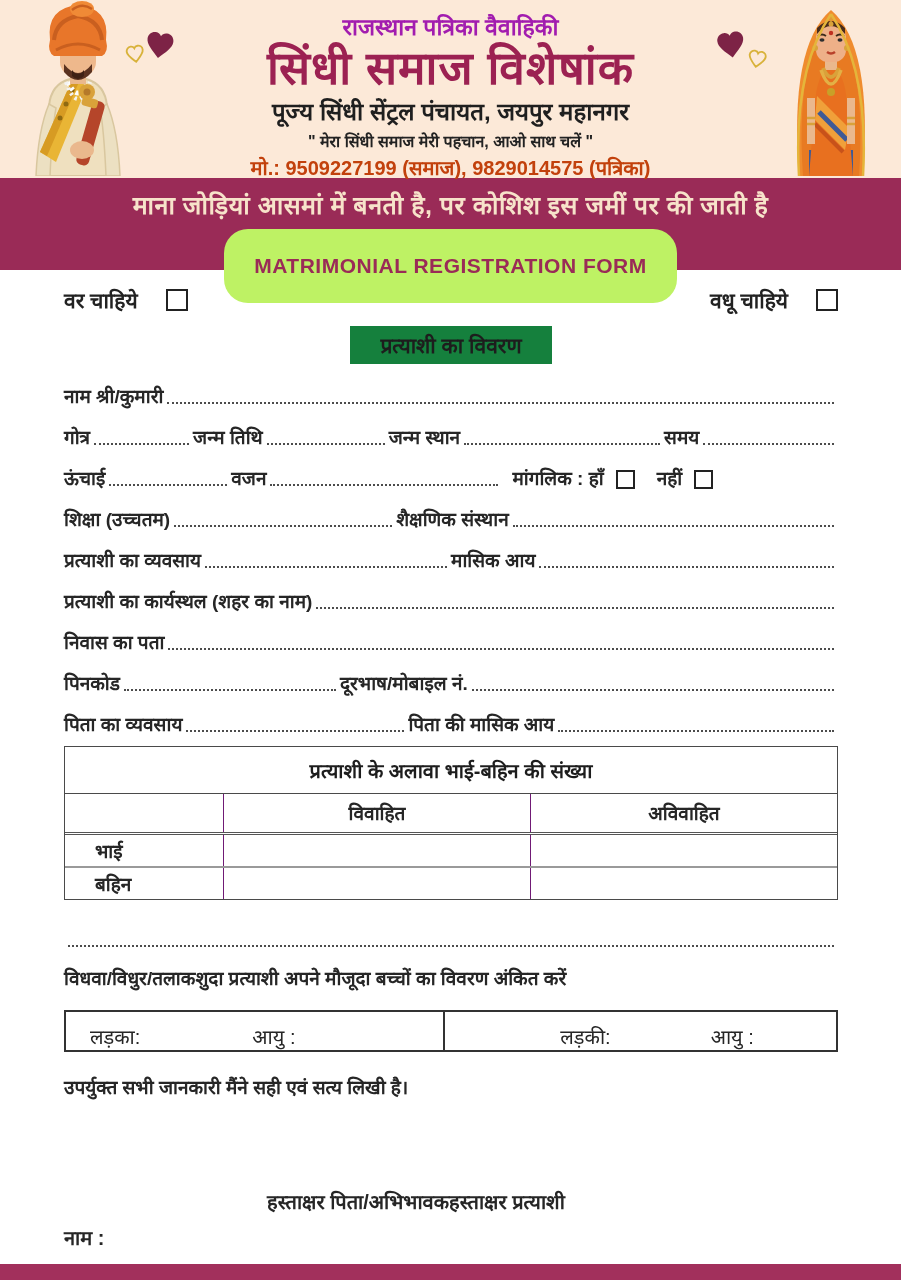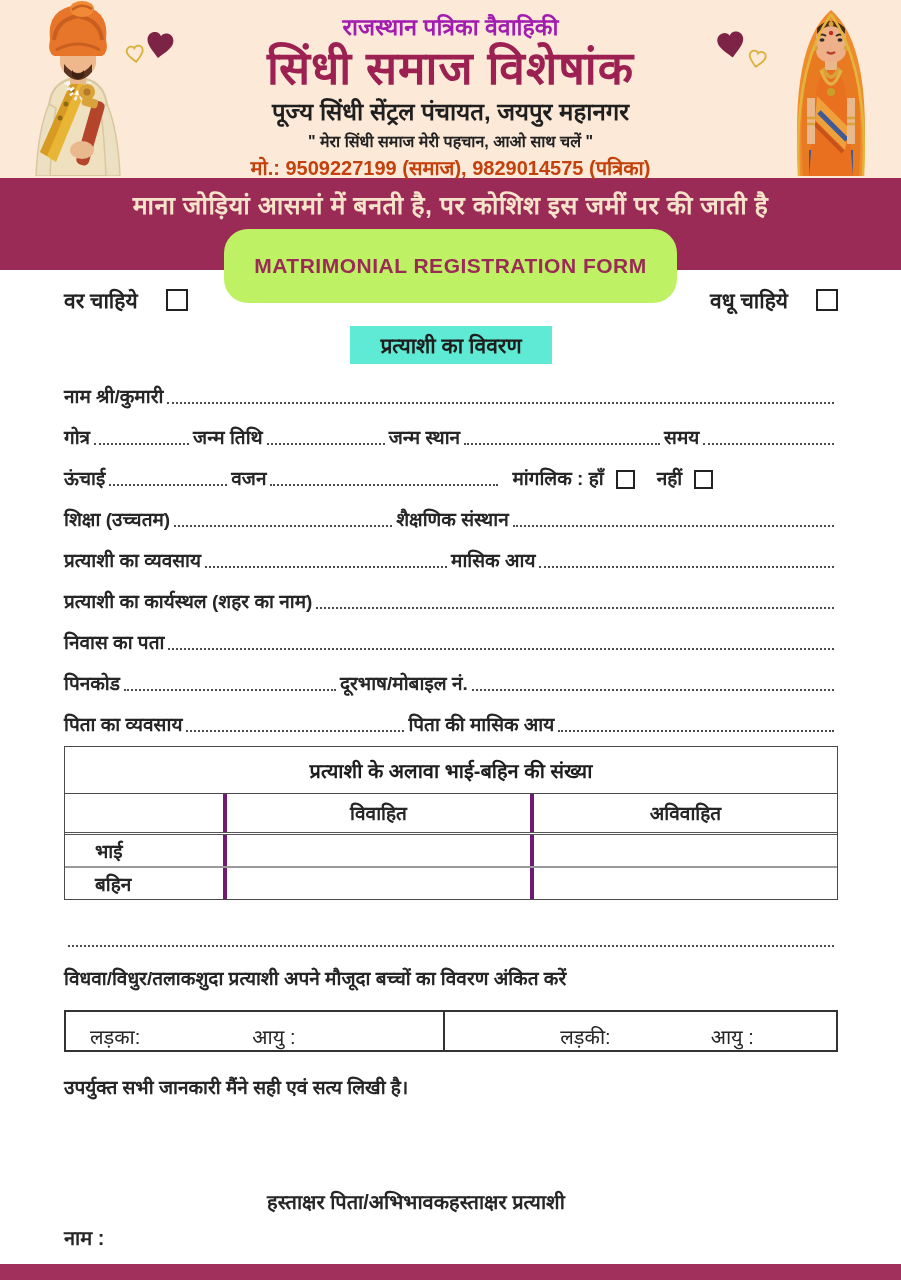--- a/index.html
+++ b/index.html
@@ -26,34 +26,34 @@
   .pill { display:inline-block; margin-top:8px; background:#bef264; color:#9a2b57; font-size:21px; font-weight:bold; letter-spacing:0.5px; padding:25px 30px; border-radius:24px; }
 
   
   .formbody { padding:0 63px 0 64px; }
   .prefrow { display:flex; justify-content:space-between; align-items:center; margin-top:15px; height:30px; }
   .prefgrp { display:flex; align-items:center; gap:28px; }
   .plabel { font-size:21px; font-weight:600; color:#222; }
   .cbox { width:22px; height:22px; border:2.5px solid #222; background:#fff; display:inline-block; }
   .cbox.small { width:19px; height:19px; border-width:2px; }
 
-  .secthead { width:fit-content; margin:11px auto 4px auto; background:#5eead4; padding:5px 30px; font-size:21px; font-weight:bold; color:#1d1d1d; }
+  .secthead { width:fit-content; margin:11px auto 4px auto; background:#15803d; padding:5px 30px; font-size:21px; font-weight:bold; color:#1d1d1d; }
 
   .frow { display:flex; align-items:flex-end; height:41px; }
   .lbl { font-size:19px; font-weight:600; color:#262626; white-space:nowrap; line-height:1.25; }
   .dots { border-bottom:2px dotted #4c4c4c; margin:0 4px 5px 4px; }
   .dots.fill { flex:1; }
   .mg-gap { margin-left:10px; }
   .frow .cbox.small { margin:0 0 2px 12px; }
 
   
   .sibtable { margin-top:9px; border:1.5px solid #4a4a4a; }
   .sib-title { text-align:center; font-size:20px; font-weight:bold; color:#1d1d1d; padding:10px 0 9px 0; border-bottom:1px solid #4a4a4a; }
   .sib-grid { display:grid; grid-template-columns:158px 1fr 1fr; }
-  .sib-grid > div { border-left:4px solid #701a75; }
+  .sib-grid > div { border-left:1px solid #701a75; }
   .sib-grid > div:first-child { border-left:none; }
   .sib-head { border-bottom:3px double #555; }
   .sib-head > div { text-align:center; font-size:19px; font-weight:600; padding:6px 0; color:#262626; }
   .sib-row { border-bottom:2px solid #9a9a9a; }
   .sib-row:last-child { border-bottom:none; }
   .sib-row > div { height:31px; font-size:19px; font-weight:600; color:#262626; display:flex; align-items:center; }
   .sib-row .rowlabel { padding-left:30px; }
 
   .statusrow { margin-top:16px; height:36px; }
   .childline { margin-top:9px; height:36px; display:flex; align-items:center; }

